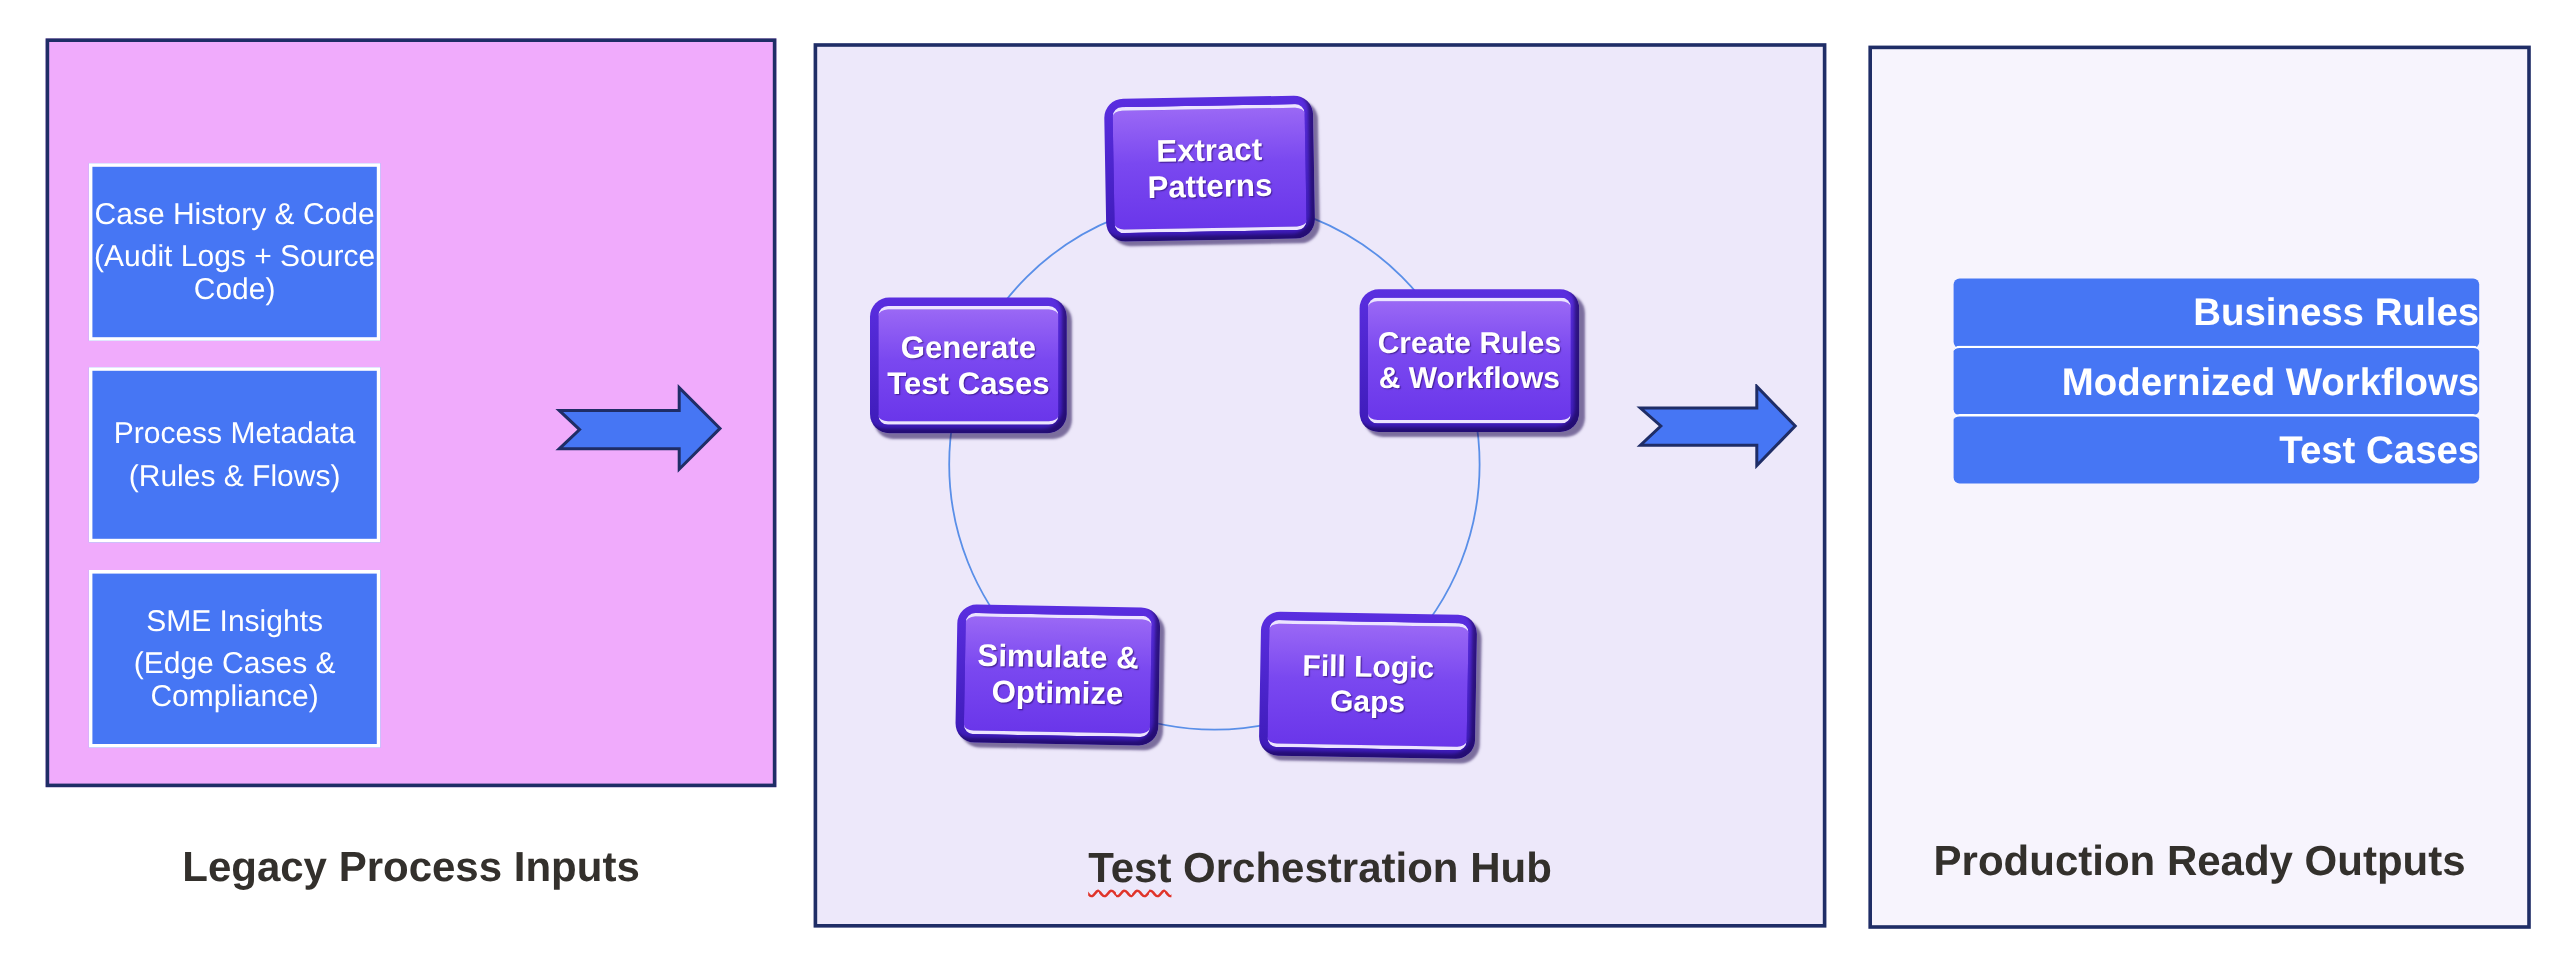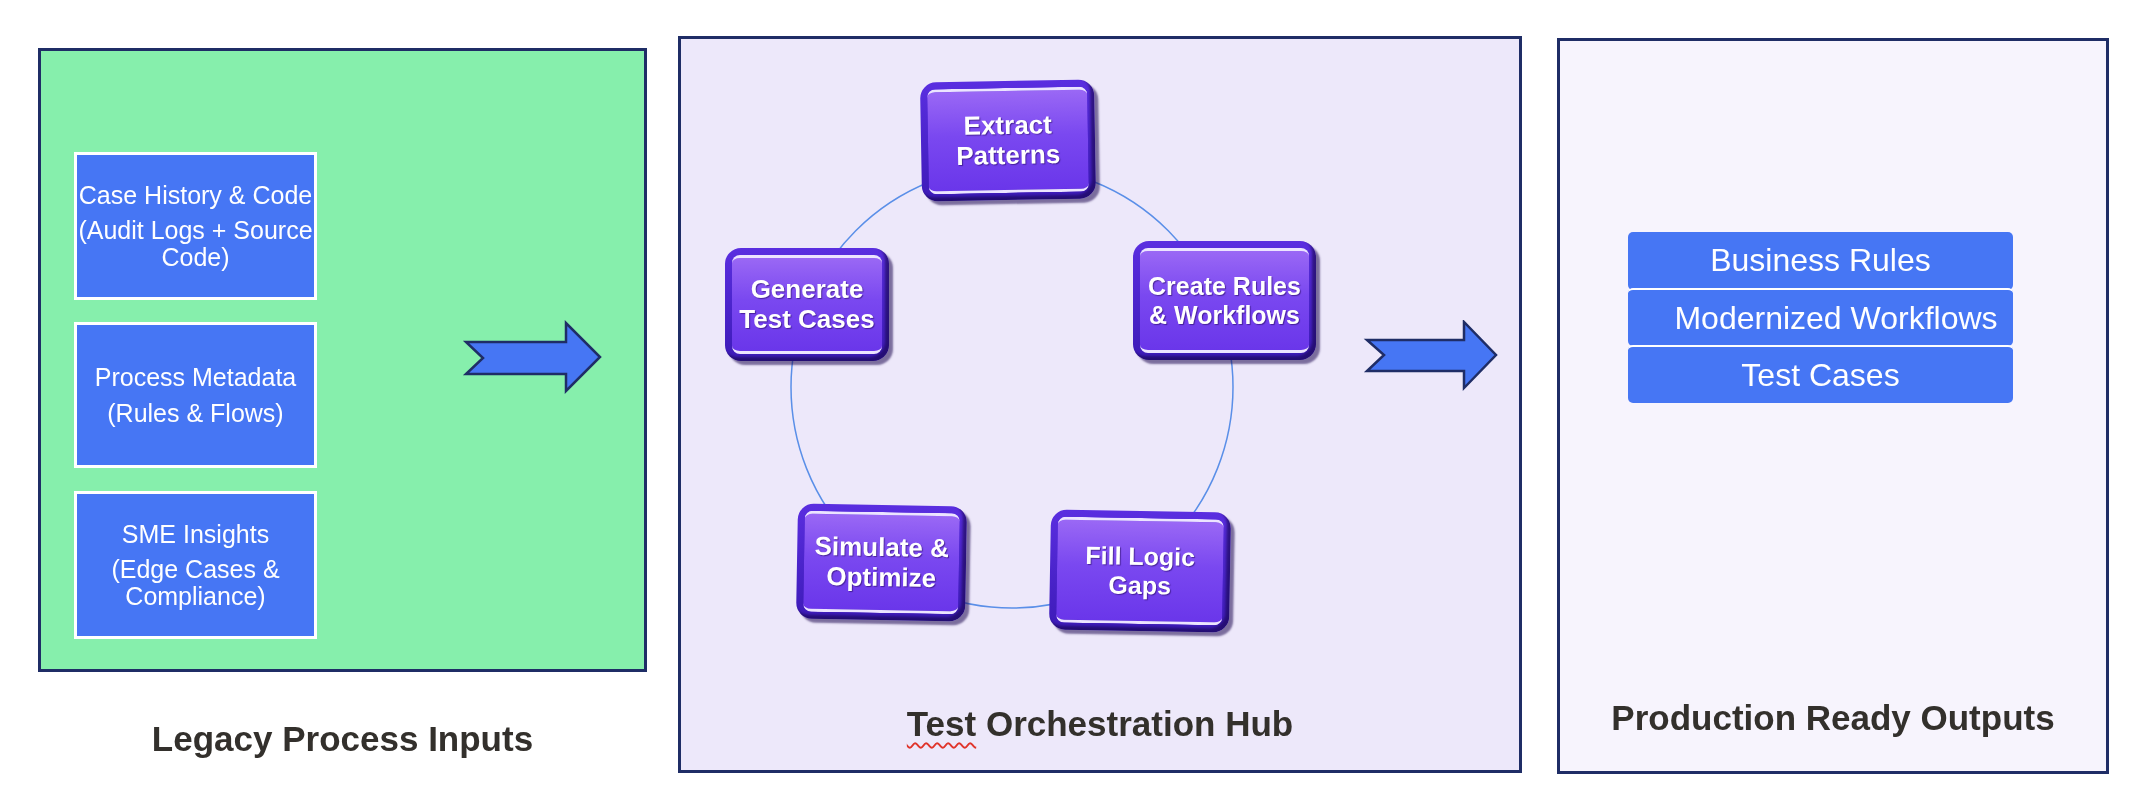--- a/index.html
+++ b/index.html
@@ -1,19 +1,19 @@
 <!DOCTYPE html>
 <html><head>
 <meta charset="utf-8">
 <style>
   html, body { margin:0; padding:0; background:#ffffff; }
   body { width:2136px; height:802px; position:relative; overflow:hidden;
          font-family:"Liberation Sans", sans-serif; }
   .panel { position:absolute; border:3px solid #1f2d66; box-sizing:border-box; }
-  #panel-left { left:38px; top:32px; width:609px; height:624px; background:#86efac;margin-top:16px; }
+  #panel-left { left:38px; top:32px; width:609px; height:624px; background:#f0abfc; }
   #panel-mid { left:678px; top:36px; width:844px; height:737px; background:#ede8fa; }
   #panel-right { left:1557px; top:38px; width:552px; height:736px; background:#f7f4fd; }
 
   .panel-title { position:absolute; left:0; right:0; text-align:center;
                  font-weight:bold; font-size:35px; color:#33302c; }
   #panel-left .panel-title { top:668px; }
   #panel-mid .panel-title { top:665px; }
   #panel-right .panel-title { top:657px; }
   .squiggle { text-decoration: underline wavy #e0342a; text-decoration-thickness:2px; text-underline-offset:6px; }
 
@@ -40,23 +40,23 @@
           display:flex; align-items:center; justify-content:center; text-align:center;
           color:#fff; font-weight:bold; font-size:26px; line-height:1.15;
           text-shadow: 1px 1px 1px rgba(40,10,100,0.6); }
   #step-extract { left:240px; top:42px; width:174px; height:119px; transform:rotate(-1deg); }
   #step-create  { left:452px; top:202px; width:183px; height:119px; }
   #step-fill    { left:369px; top:472px; width:180px; height:120px; transform:rotate(1deg); }
   #step-simulate{ left:116px; top:466px; width:169px; height:115px; transform:rotate(1deg); }
   #step-generate{ left:44px;  top:209px; width:164px; height:113px; }
   #step-create .face, #step-fill .face { font-size:25px; }
 
-  .output-box { position:absolute; left:68px; width:385px; height:58px; box-sizing:border-box;
-                background:#4676f4; color:#fff; font-size:32px; text-align:center;
-                line-height:56px; border-radius:5px; border-top:2px solid #ffffff; }
+  .output-box { position:absolute; left:68px; width:438px; height:58px; box-sizing:border-box;
+                background:#4676f4; color:#fff; font-size:32px; text-align:right;
+                line-height:56px; border-radius:5px; border-top:2px solid #ffffff;font-weight:bold; }
   #out-0 { top:191px; border-top:none; }
   #out-1 { top:247px;padding-left:31px; }
   #out-2 { top:304px; }
   #out-3 { top:360px; height:65px; }
 </style>
 </head>
 <body>
 
 <div class="panel" id="panel-left">
   <div class="input-box" id="in-0">

